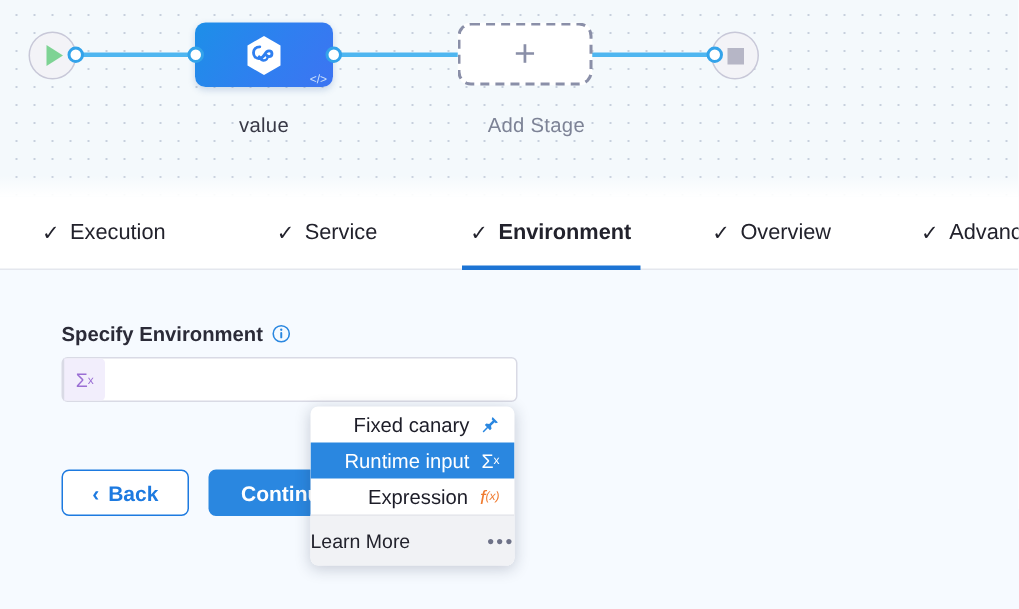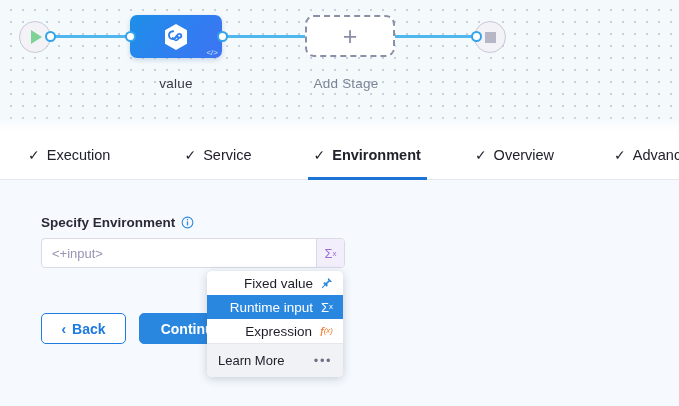--- a/index.html
+++ b/index.html
@@ -76,21 +76,21 @@
     display: flex; align-items: center; justify-content: center;
     z-index: 2;
   }
   .plus-glyph { color: #8a8fa8; font-size: 25px; line-height: 1; font-weight: 300; }
 
   .node-label {
     position: absolute; top: 76px; text-align: center;
     font-size: 13.5px; letter-spacing: .2px;
   }
   .node-label.canary { left: 130px; width: 92px; color: #383946; }
-  .node-label.addstage { left: 291px; width: 110px; color: #7d8396; }
+  .node-label.addstage { left: 280px; width: 110px; color: #7d8396; text-align: right; }
 
   
   .tabs {
     position: absolute; left: 0; top: 131px; width: 679px; height: 49px;
     background: #ffffff; border-bottom: 1px solid #e4e7ee;
     display: flex; align-items: center;
   }
   .tab {
     position: relative; height: 49px;
     display: flex; align-items: center; gap: 7px;
@@ -163,21 +163,21 @@
   }
   .dd-item.selected { background: #2a87e0; color: #ffffff; font-weight: 400; }
   .dd-icon { font-size: 13px; line-height: 1; display: inline-flex; align-items: center; }
   .dd-icon sup { font-size: 8px; }
   .icon-pin { color: #2a87e0; }
   .icon-sigma-sel { color: #ffffff; }
   .icon-fx { color: #f07c31; font-style: italic; }
   .dd-footer {
     height: 34px; background: #f1f2f5; border-top: 1px solid #e6e7ec;
     display: flex; align-items: center; justify-content: space-between;
-    padding: 0 11px; font-size: 13px; color: #22222c; cursor: pointer;
+    padding: 0 0; font-size: 13px; color: #22222c; cursor: pointer;
   }
   .dots { color: #6e7288; letter-spacing: 1.5px; font-size: 13px; }
 </style>
 </head>
 <body>
 
 <div id="root">
 
   <div class="canvas">
 
@@ -246,38 +246,37 @@
   <div class="field-label">
     <span>Specify Environment</span>
     <svg class="info-icon" viewBox="0 0 16 16">
       <circle cx="8" cy="8" r="6.6" fill="none" stroke="#2a87e0" stroke-width="1.3"></circle>
       <circle cx="8" cy="4.7" r="0.95" fill="#2a87e0"></circle>
       <rect x="7.2" y="6.6" width="1.6" height="5.1" rx="0.7" fill="#2a87e0"></rect>
     </svg>
   </div>
 
   <div class="input-wrap">
-    <div class="input-value">&lt;+input&gt;</div>
     <div class="sigma-btn">
       <span>Σ</span>
         <sup>x</sup>
     </div>
   </div>
 
   <div class="btn btn-back">
     <span>‹</span>
     <span>Back</span>
   </div>
   <div class="btn btn-continue">
     <span>Continue</span>
   </div>
 
   <div class="dropdown">
     <div class="dd-item">
-      <span>Fixed value</span>
+      <span>Fixed canary</span>
       <span class="dd-icon icon-pin">
         <svg width="12" height="12" viewBox="0 0 14 14">
           <path d="M8.6 1.2 12.8 5.4 11.1 6.1 10.2 5.2 7.4 8 7.8 10.3 6.6 11.4 2.6 7.4 3.7 6.2 6 6.6 8.8 3.8 7.9 2.9z" fill="#2a87e0"></path>
           <path d="M5.6 8.4 1.6 12.4" stroke="#2a87e0" stroke-width="1.2" stroke-linecap="round"></path>
         </svg>
       </span>
     </div>
     <div class="dd-item selected">
       <span>Runtime input</span>
       <span class="dd-icon icon-sigma-sel">

